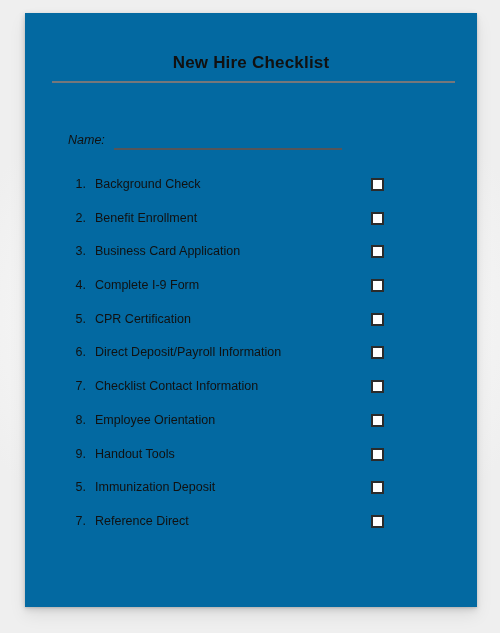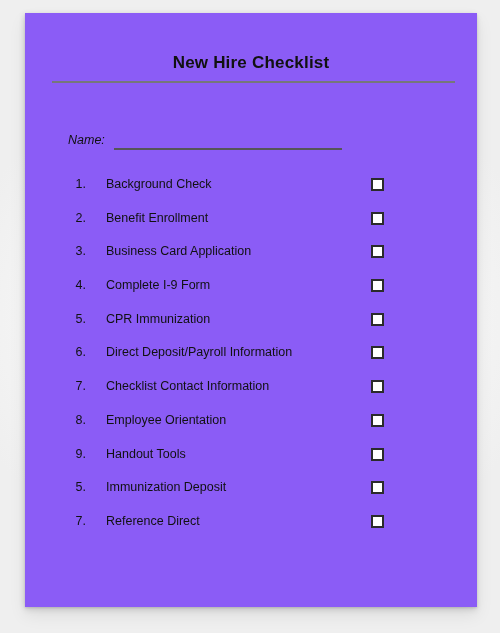--- a/index.html
+++ b/index.html
@@ -23,21 +23,21 @@
     background:
       radial-gradient(ellipse 300px 260px at 250px 318px, #ffffff 0%, #f7f7f7 55%, #efefef 100%);
   }
 
   #sheet {
     position: absolute;
     left: 25px;
     top: 13px;
     width: 452px;
     height: 594px;
-    background: #8b5cf6;
+    background: #0369a1;
     box-shadow:
       0 1px 2px rgba(0,0,0,0.10),
       0 3px 6px rgba(0,0,0,0.10),
       0 8px 16px rgba(0,0,0,0.08),
       -2px 0 6px rgba(0,0,0,0.05);
   }
 
   #doc-title {
     position: absolute;
     left: 0;
@@ -99,21 +99,21 @@
     position: absolute;
     left: 28px;
     top: 0;
     width: 33px;
     text-align: right;
     font-size: 12.5px;
     color: #111111;
   }
   .row-label {
     position: absolute;
-    left: 81px;
+    left: 70px;
     top: 0;
     font-size: 12.5px;
     color: #111111;
     white-space: nowrap;
   }
   .row-box {
     position: absolute;
     left: 346px;
     top: 1px;
     width: 9px;
@@ -156,21 +156,21 @@
         <span class="row-label">Business Card Application</span>
         <span class="row-box"></span>
       </div>
       <div class="row">
         <span class="row-num">4.</span>
         <span class="row-label">Complete I-9 Form</span>
         <span class="row-box"></span>
       </div>
       <div class="row">
         <span class="row-num">5.</span>
-        <span class="row-label">CPR Immunization</span>
+        <span class="row-label">CPR Certification</span>
         <span class="row-box"></span>
       </div>
       <div class="row">
         <span class="row-num">6.</span>
         <span class="row-label">Direct Deposit/Payroll Information</span>
         <span class="row-box"></span>
       </div>
       <div class="row">
         <span class="row-num">7.</span>
         <span class="row-label">Checklist Contact Information</span>

